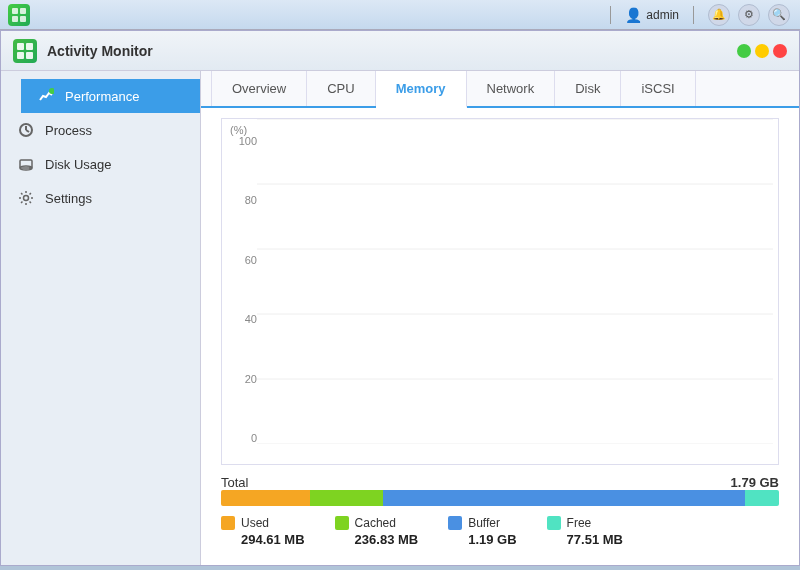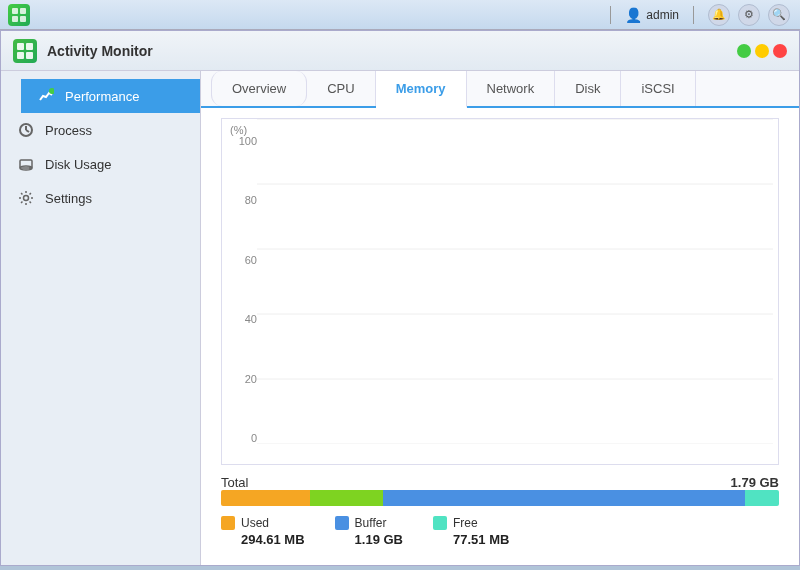--- a/index.html
+++ b/index.html
@@ -119,21 +119,21 @@
       background: #f8f9fc;
     }
     .tab {
       padding: 10px 20px;
       cursor: pointer;
       color: #555;
       font-size: 13px;
       border-right: 1px solid #dde;
       position: relative;
     }
-    .tab:first-child { border-left: 1px solid #dde; border-radius: 11px; }
+    .tab:first-child { border-left: 1px solid #dde; }
     .tab.active { color: #3b9de8; font-weight: bold; border-bottom: 2px solid white; margin-bottom: -2px; background: white; }
 
     
     #chart-area {
       flex: 1;
       padding: 10px 20px;
       display: flex;
       flex-direction: column;
     }
 
@@ -374,20 +374,27 @@
             <div class="bar-free" style="width:6%"></div>
           </div>
 
           <div id="legend">
             <div class="legend-item">
               <div class="legend-label-row">
                 <div class="legend-color-box" style="background:#f5a623;"></div>
                 <span>Used</span>
               </div>
               <div class="legend-value">294.61 MB</div>
+            </div>
+            <div class="legend-item">
+              <div class="legend-label-row">
+                <div class="legend-color-box" style="background:#7ed321;"></div>
+                <span>Cached</span>
+              </div>
+              <div class="legend-value">236.83 MB</div>
             </div>
             <div class="legend-item">
               <div class="legend-label-row">
                 <div class="legend-color-box" style="background:#4a90e2;"></div>
                 <span>Buffer</span>
               </div>
               <div class="legend-value">1.19 GB</div>
             </div>
             <div class="legend-item">
               <div class="legend-label-row">

